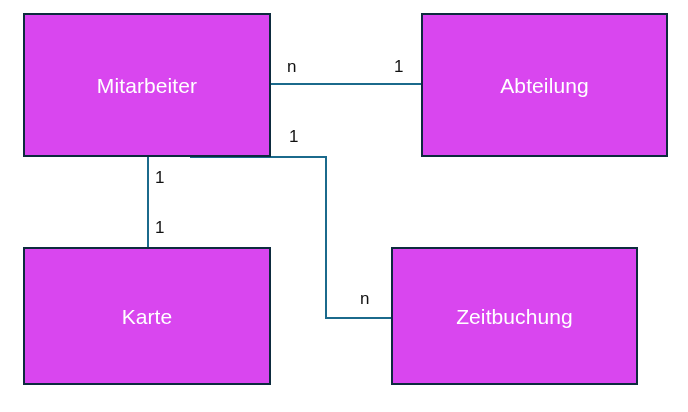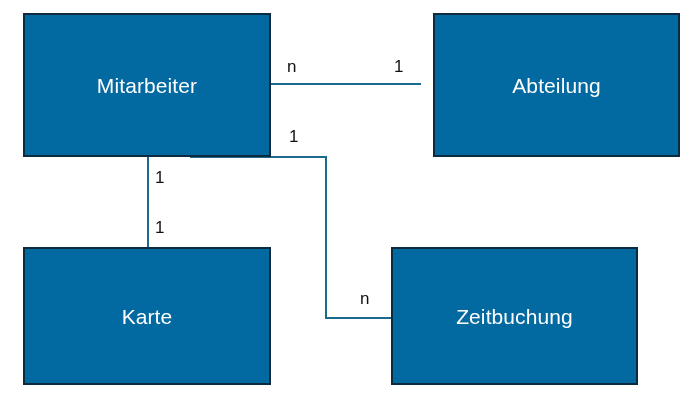--- a/index.html
+++ b/index.html
@@ -20,21 +20,21 @@
   #diagram-svg {
     position: absolute;
     left: 0;
     top: 0;
     width: 688px;
     height: 412px;
   }
   .entity-box {
     position: absolute;
     box-sizing: border-box;
-    background: #0369a1;
+    background: #d946ef;
     border: 2px solid #0D2B3E;
     display: flex;
     align-items: center;
     justify-content: center;
     z-index: 2;
   }
   .entity-label {
     color: #FFFFFF;
     font-family: "Liberation Sans", sans-serif;
     font-size: 21px;
@@ -67,21 +67,21 @@
 
     <line x1="148" y1="157" x2="148" y2="247" stroke="#1B6A8C" stroke-width="2"></line>
 
     <polyline points="190,157 326,157 326,318 391,318" fill="none" stroke="#1B6A8C" stroke-width="2"></polyline>
   </svg>
 
   <div class="entity-box" style="left:23px; top:13px; width:248px; height:144px;">
     <span class="entity-label">Mitarbeiter</span>
   </div>
 
-  <div class="entity-box" style="left:421px; top:13px; width:247px; height:144px;margin-left:12px;">
+  <div class="entity-box" style="left:421px; top:13px; width:247px; height:144px;">
     <span class="entity-label">Abteilung</span>
   </div>
 
   <div class="entity-box" style="left:23px; top:247px; width:248px; height:138px;justify-content:center;">
     <span class="entity-label">Karte</span>
   </div>
 
   <div class="entity-box" style="left:391px; top:247px; width:247px; height:138px;">
     <span class="entity-label">Zeitbuchung</span>
   </div>

